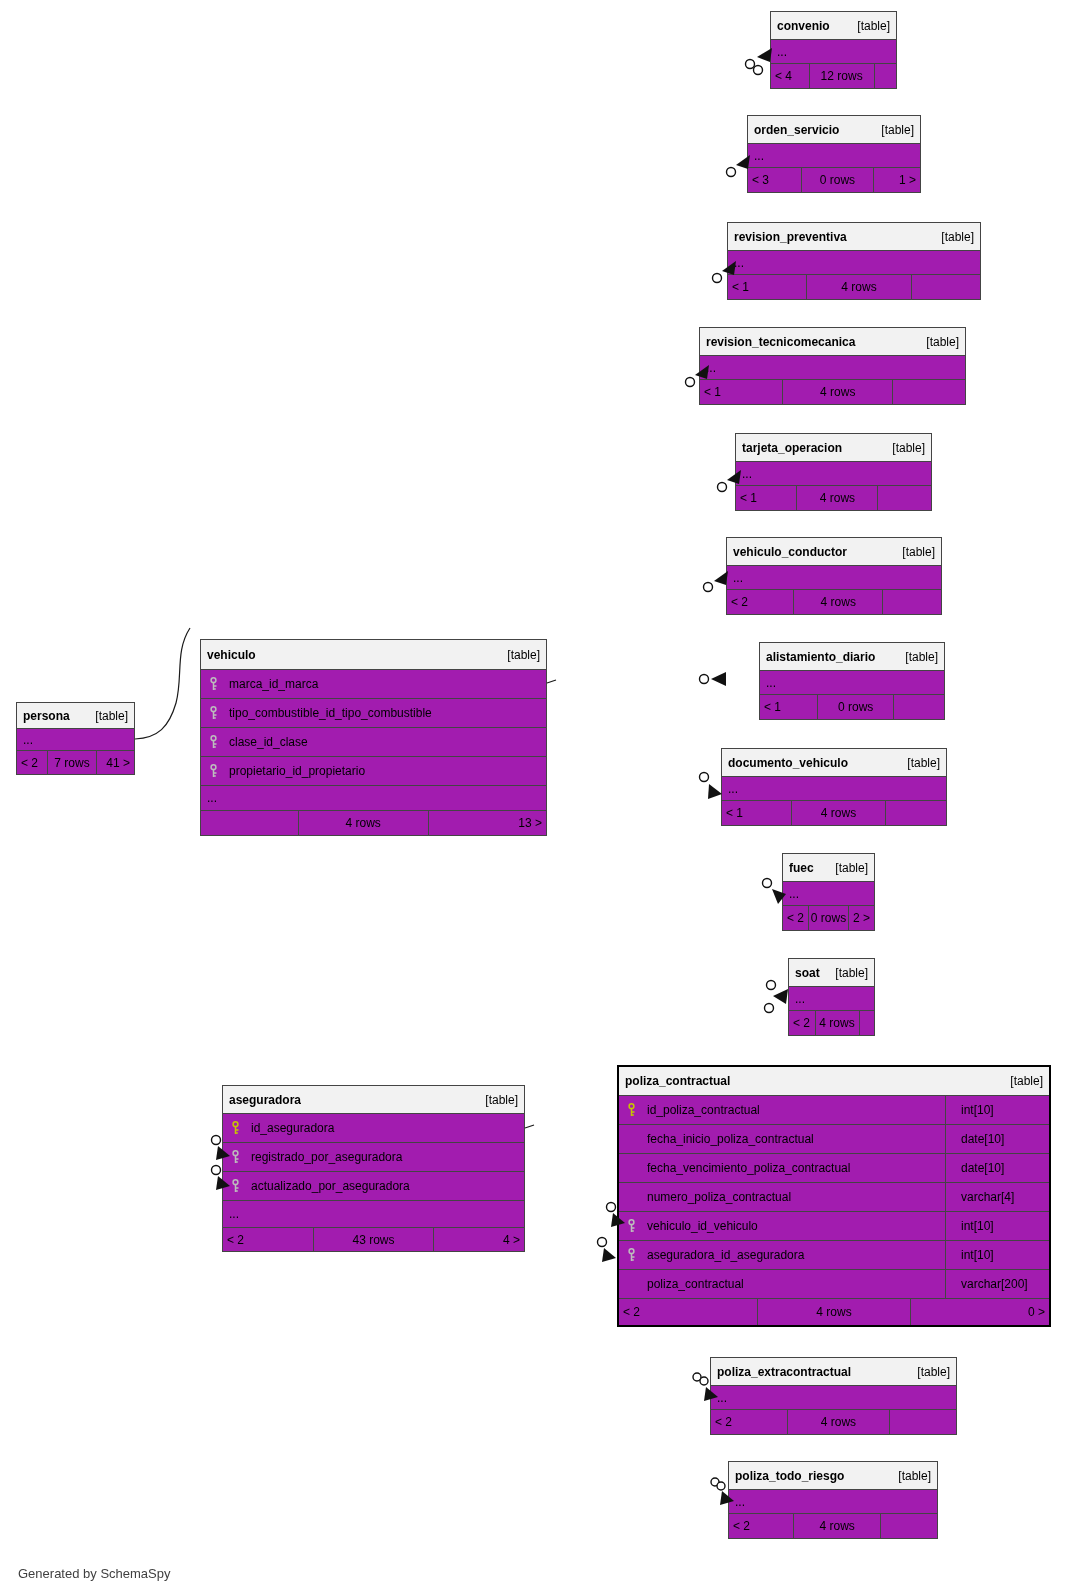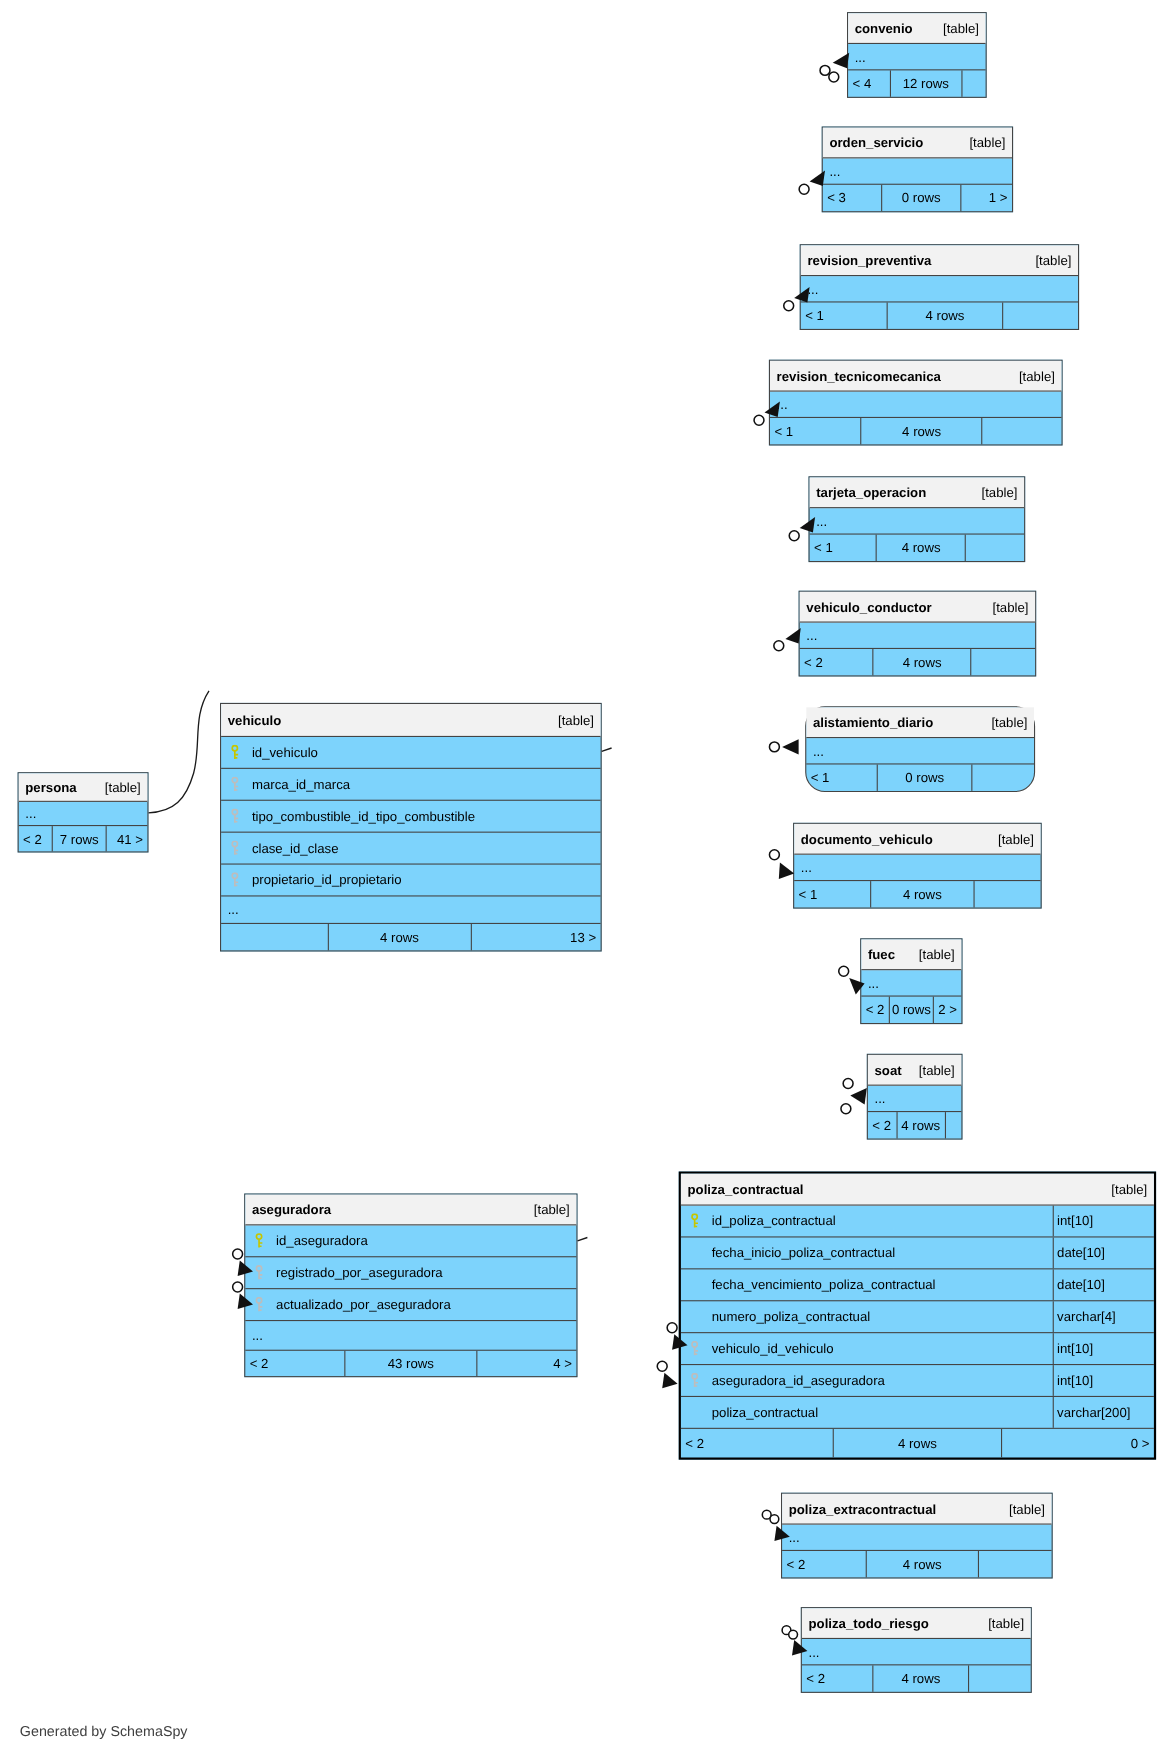--- a/index.html
+++ b/index.html
@@ -1,33 +1,33 @@
 <!DOCTYPE html>
 <html><head>
 <meta charset="utf-8">
 <style>
   html,body{margin:0;padding:0;}
   body{
     width:1069px;height:1594px;position:relative;background:#ffffff;
     font-family:"Liberation Sans",sans-serif;color:#000;
     -webkit-font-smoothing:none;
   }
-  .tbl{position:absolute;background:#7dd3fc;border:1px solid #444;box-sizing:border-box;z-index:1;}
+  .tbl{position:absolute;background:#a21caf;border:1px solid #444;box-sizing:border-box;z-index:1;}
   .tbl.focus{border:2px solid #000;}
   .hd{background:#f2f2f2;border-bottom:1px solid #444;display:flex;justify-content:space-between;align-items:center;padding:0 6px;font-size:12px;}
   .tname{font-weight:bold;white-space:nowrap;}
   .ttag{font-weight:normal;margin-left:8px;white-space:nowrap;}
   .bd{display:flex;align-items:center;padding:0 6px;font-size:12px;border-bottom:1px solid #444;}
   .col{display:flex;align-items:stretch;border-bottom:1px solid #444;font-size:12px;}
   .cnm{flex:1;display:flex;align-items:center;padding:0 6px 0 7px;white-space:nowrap;overflow:hidden;}
   .keyspan{width:13px;display:inline-flex;align-items:center;margin-right:8px;flex:none;}
   .keyspan.none{visibility:hidden;}
   .pk{color:#c6c600;}
   .fk{color:#bdbdbd;}
-  .ctp{width:88px;flex:none;border-left:1px solid #444;display:flex;align-items:center;padding-left:3px;white-space:nowrap;}
+  .ctp{width:88px;flex:none;border-left:1px solid #444;display:flex;align-items:center;padding-left:15px;white-space:nowrap;}
   .ft{display:grid;grid-template-columns:var(--fc,31% 42% 27%);font-size:12px;}
   .ft span{display:flex;align-items:center;}
   .fl{padding-left:4px;justify-content:flex-start;}
   .fc{justify-content:center;border-left:1px solid #444;border-right:1px solid #444;}
   .fr{justify-content:flex-end;padding-right:4px;}
   
   .sm .hd{height:27px;} .sm .bd{height:23px;} .sm .ft{height:24px;}
   .persona .hd{height:25px;} .persona .bd{height:21px;} .persona .ft{height:23px;}
   .veh .hd{height:29px;} .veh .col{height:28px;} .veh .bd{height:24px;} .veh .ft{height:24px;}
   .aseg .hd{height:27px;} .aseg .col{height:28px;} .aseg .bd{height:26px;} .aseg .ft{height:23px;}
@@ -51,31 +51,20 @@
   </div>
 </div>
 
 <div class="tbl veh" style="left:200px;top:639px;width:347px;--fc:28% 38% 34%">
   <div class="hd">
     <span class="tname">vehiculo</span>
     <span class="ttag">[table]</span>
   </div>
   <div class="col">
       <span class="cnm">
-        <span class="keyspan pk">
-          <svg width="11" height="14" viewBox="0 0 11 14">
-            <circle cx="5.5" cy="3.2" r="2.4" fill="none" stroke="currentColor" stroke-width="1.5"></circle>
-            <path d="M5.5 5.6V13M5.5 9h3M5.5 12h2.3" stroke="currentColor" stroke-width="1.5" fill="none"></path>
-          </svg>
-        </span>
-        <span>id_vehiculo</span>
-      </span>
-    </div>
-  <div class="col">
-      <span class="cnm">
         <span class="keyspan fk">
           <svg width="11" height="14" viewBox="0 0 11 14">
             <circle cx="5.5" cy="3.2" r="2.4" fill="none" stroke="currentColor" stroke-width="1.5"></circle>
             <path d="M5.5 5.6V13M5.5 9h3M5.5 12h2.3" stroke="currentColor" stroke-width="1.5" fill="none"></path>
           </svg>
         </span>
         <span>marca_id_marca</span>
       </span>
     </div>
   <div class="col">
@@ -236,21 +225,21 @@
       <span class="ttag">[table]</span>
     </div>
   <div class="bd">...</div>
   <div class="ft">
       <span class="fl">&lt; 2</span>
       <span class="fc">4 rows</span>
       <span class="fr"></span>
     </div>
 </div>
 
-<div class="tbl sm" style="left:732px;top:642px;width:209px;border-radius:18px;">
+<div class="tbl sm" style="left:759px;top:642px;width:186px;">
   <div class="hd">
       <span class="tname">alistamiento_diario</span>
       <span class="ttag">[table]</span>
     </div>
   <div class="bd">...</div>
   <div class="ft">
       <span class="fl">&lt; 1</span>
       <span class="fc">0 rows</span>
       <span class="fr"></span>
     </div>

